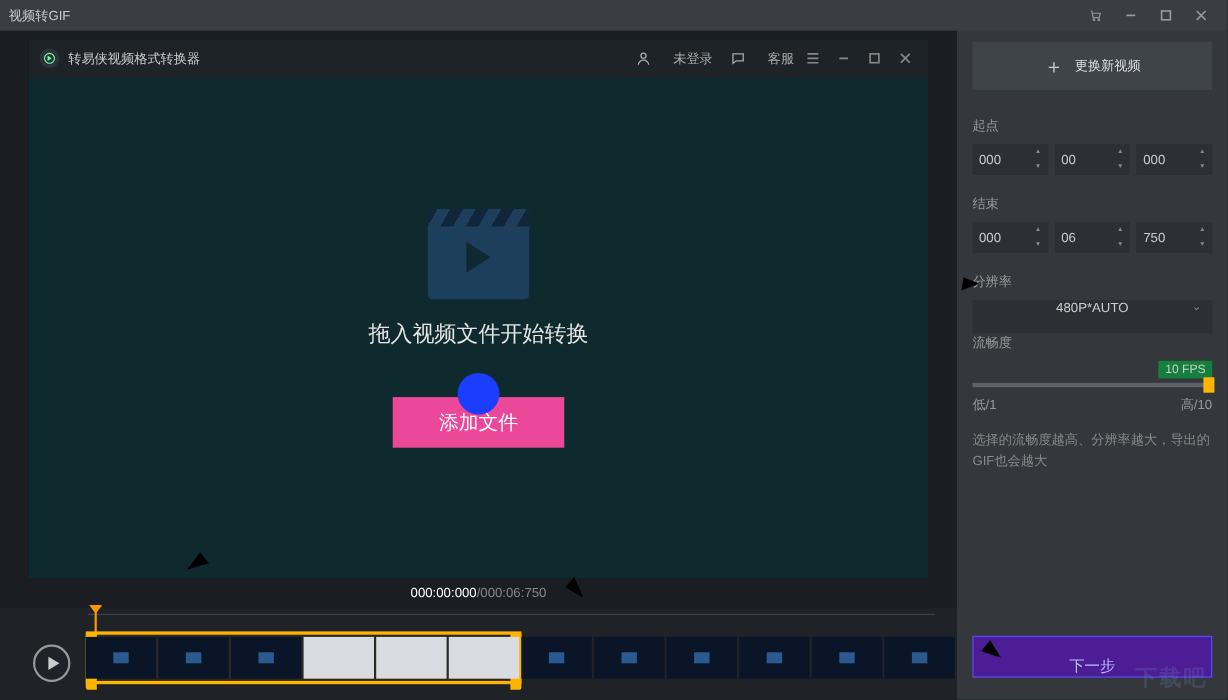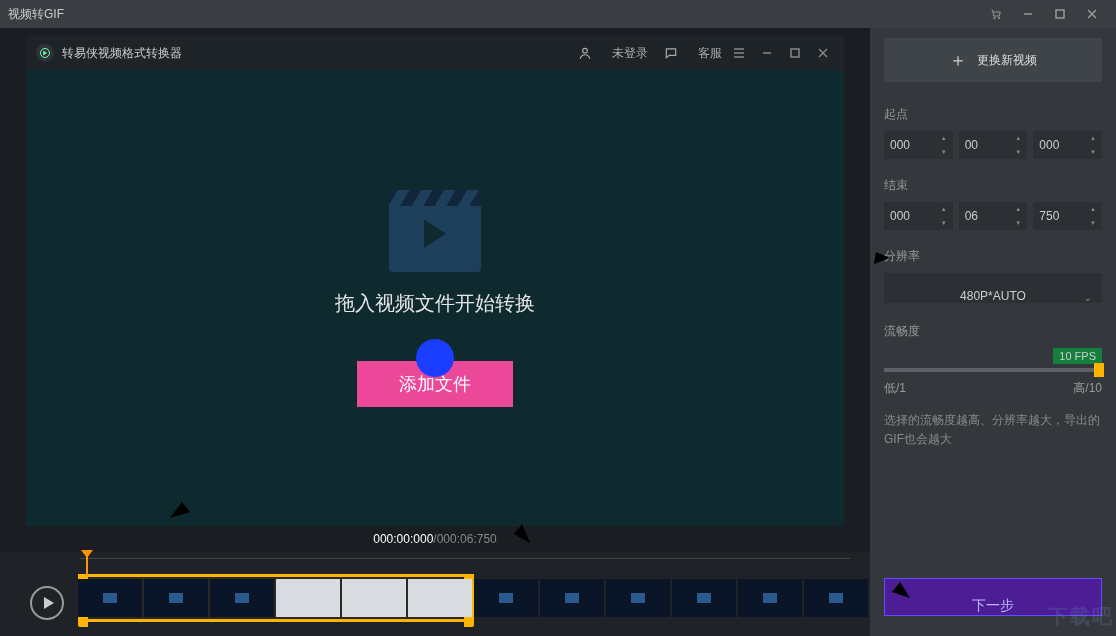--- a/index.html
+++ b/index.html
@@ -49,34 +49,34 @@
 .frame .mini { position: absolute; top: 50%; left: 50%; transform: translate(-50%,-50%); width: 14px; height: 10px; background: #2a5a8f; }
 
 .right { width: 246px; background: #34383d; padding: 10px 14px; color: #bbb; font-size: 12px; display: flex; flex-direction: column; }
 .replace-btn { height: 44px; background: #3f4449; display: flex; align-items: center; justify-content: center; gap: 10px; color: #ddd; cursor: pointer; margin-bottom: 24px; }
 .replace-btn .plus { font-size: 18px; color: #ccc; }
 .section-label { color: #999; margin-bottom: 8px; }
 .time-row { display: flex; gap: 6px; margin-bottom: 18px; }
 .time-spin { flex: 1; height: 28px; background: #2c3035; display: flex; align-items: center; padding: 0 6px; color: #ccc; position: relative; }
 .time-spin .spinbtns { position: absolute; right: 2px; top: 2px; bottom: 2px; width: 14px; display: flex; flex-direction: column; justify-content: space-between; }
 .time-spin .spinbtns span { height: 10px; display: flex; align-items: center; justify-content: center; font-size: 6px; color: #888; }
-.select-box { height: 30px; background: #2c3035; display: flex; align-items: flex-end; justify-content: center; color: #ccc; position: relative; margin-bottom: 20px; }
+.select-box { height: 30px; background: #2c3035; display: flex; align-items: flex-start; justify-content: center; color: #ccc; position: relative; }
 .select-box .chev { position: absolute; right: 10px; font-size: 10px; color: #888; }
 .fps-row { display: flex; justify-content: flex-end; margin-bottom: 4px; }
 .fps-badge { background: #15803d; padding: 2px 6px; color: #ccc; font-size: 11px; }
 .slider-track { height: 4px; background: #5c6268; position: relative; margin-bottom: 8px; }
 .slider-thumb { position: absolute; right: -2px; top: -5px; width: 10px; height: 14px; background: #ffb400; }
 .range-labels { display: flex; justify-content: space-between; color: #999; margin-bottom: 14px; gap: 48px; }
 .help-text { color: #888; line-height: 1.6; }
 .spacer-v { flex: 1; }
 .next-btn { height: 38px; border: 1px solid #5b4fff; background: #4c1d95; color: #bdb8ff; display: flex; align-items: flex-end; justify-content: center; cursor: pointer; font-size: 14px; margin-bottom: 10px; }
 
 .arrow { position: absolute; pointer-events: none; }
 
-.watermark { position: absolute; bottom: 6px; right: 2px; color: rgba(120,140,200,0.22); font-size: 20px; font-weight: bold; letter-spacing: 2px; }
+.watermark { position: absolute; bottom: 6px; right: 18px; color: rgba(120,140,200,0.22); font-size: 20px; font-weight: bold; letter-spacing: 2px; }
 </style>
 </head>
 <body>
 
 <div class="titlebar">
   <span>视频转GIF</span>
   <div class="spacer"></div>
   <div class="winbtn">
       <svg viewBox="0 0 24 24" fill="none" stroke="currentColor" stroke-width="2">
         <circle cx="9" cy="20" r="1.5"></circle>

